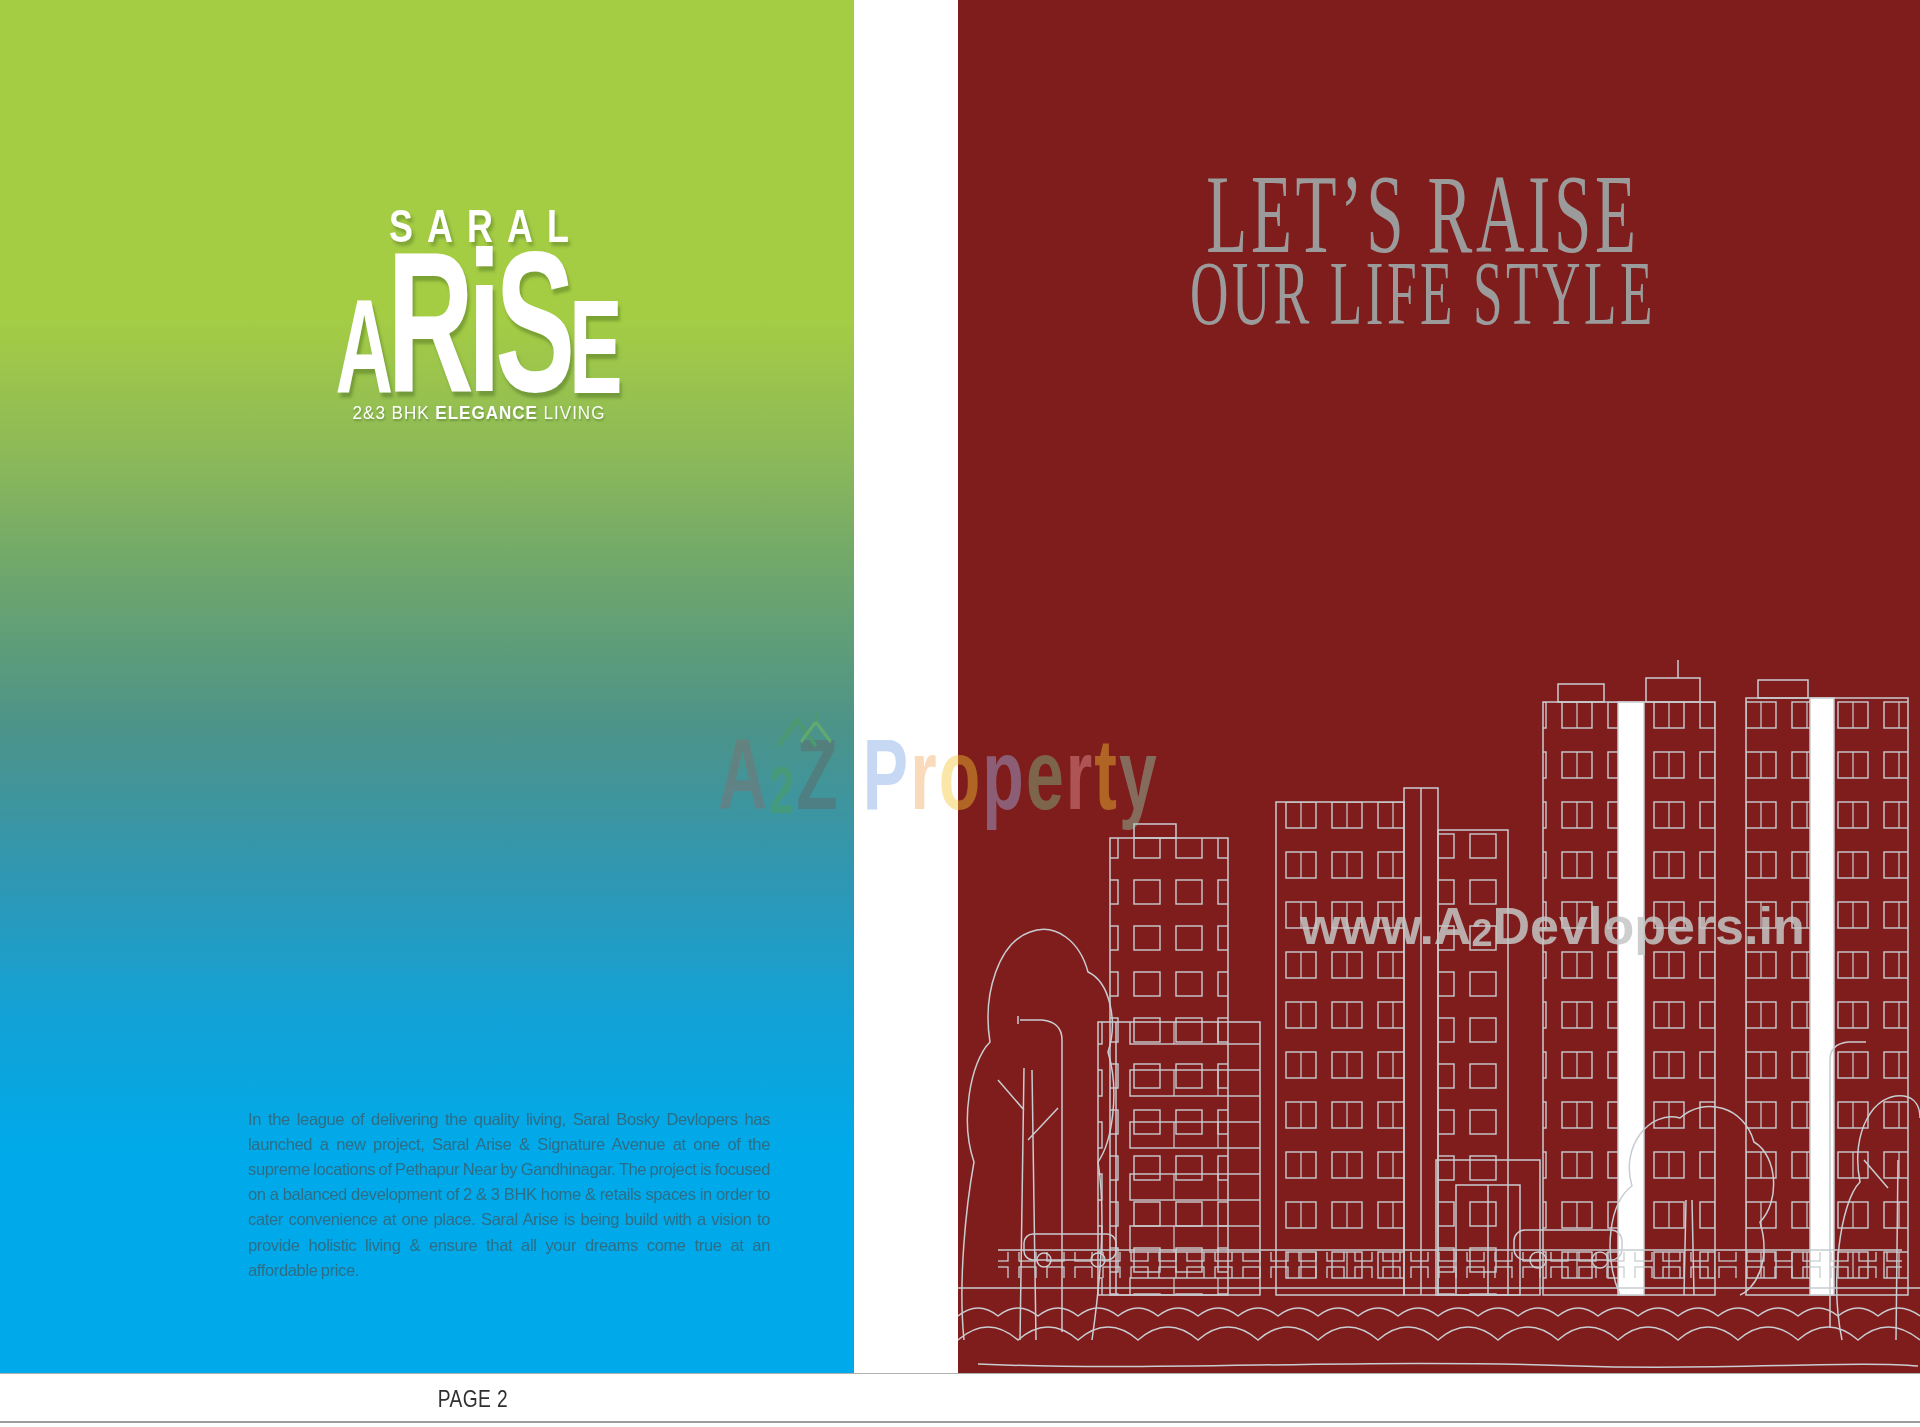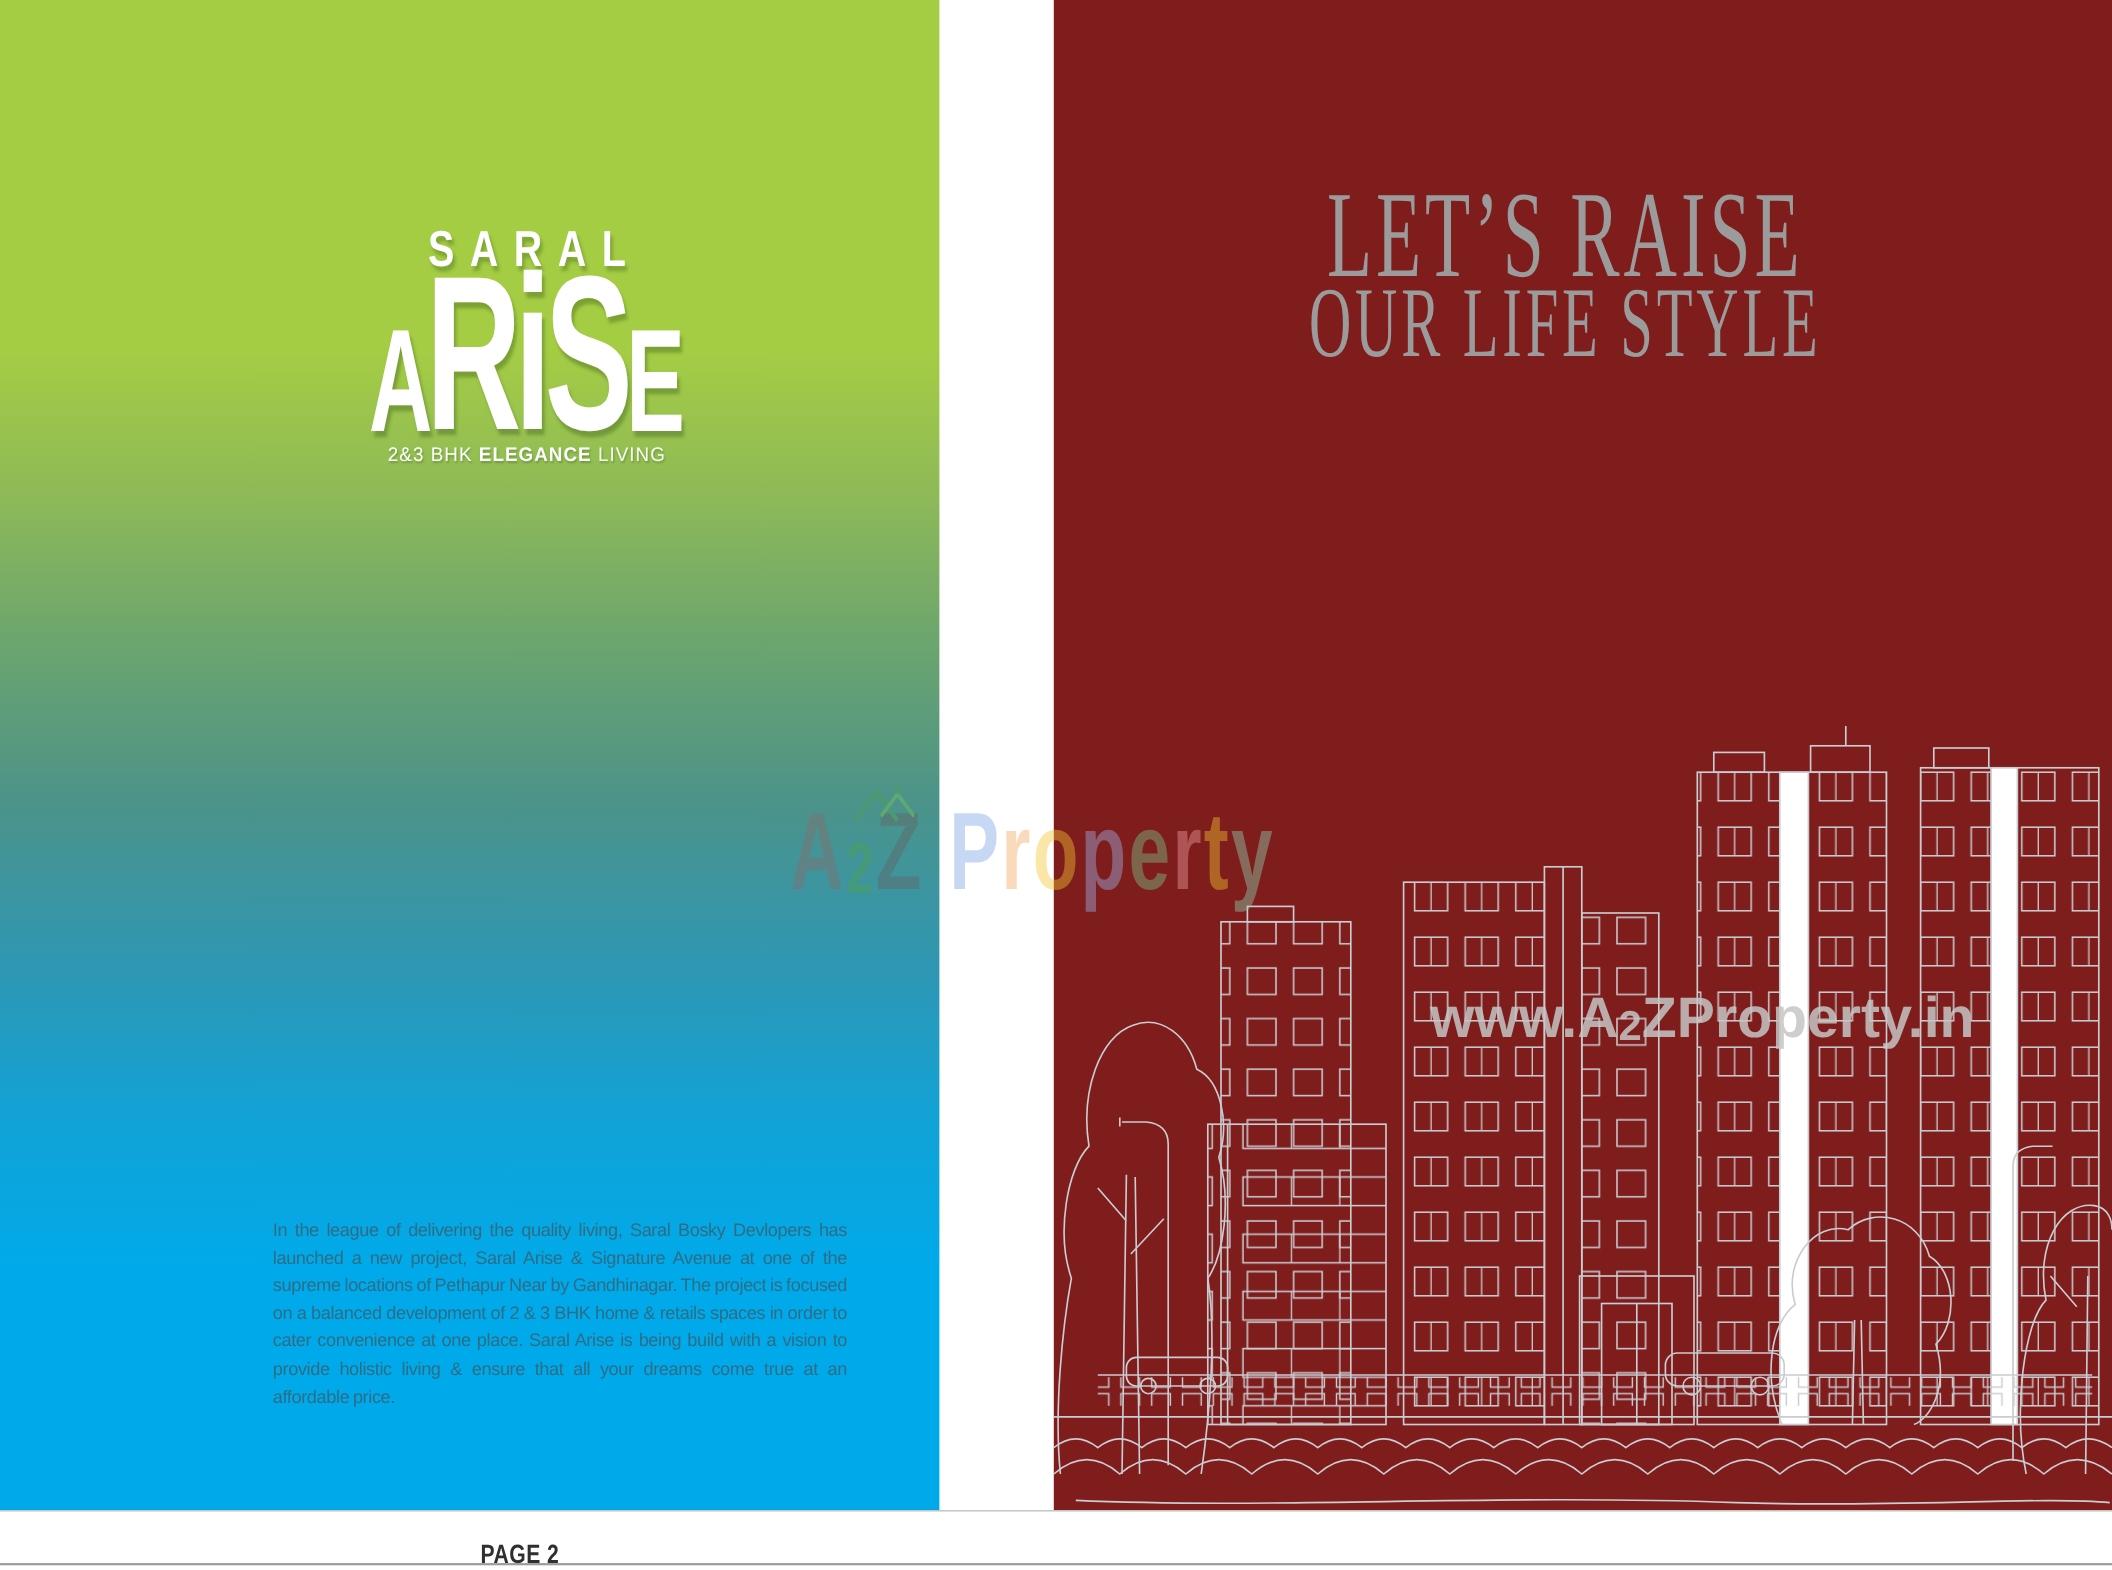--- a/index.html
+++ b/index.html
@@ -72,22 +72,22 @@
     color:rgba(198,198,198,0.85);white-space:nowrap;
   }
   .wm-site .site-sub{font-size:38px;position:relative;top:2px;}
   
   .footer{
     position:absolute;left:0;top:1373px;width:1920px;height:54px;
     background:#fff;border-top:1px solid #b0b0b0;
   }
   .footer-bottom-line{position:absolute;left:0;top:47px;width:1920px;height:2px;background:#9c9c9c;}
   .page-label{
-    position:absolute;top:26px;width:200px;text-align:center;
-    font-size:24px;font-weight:bold;color:#2f2f2f;letter-spacing:0.5px;
+    position:absolute;top:11px;width:200px;text-align:center;
+    font-size:24px;font-weight:normal;color:#2f2f2f;letter-spacing:0.5px;
   }
   .page-label span{display:inline-block;transform:scaleX(0.8);transform-origin:center;}
   .label-left{left:373px;}
   .label-right{left:1343px;margin-top:47px;}
 </style>
 </head>
 <body>
 
 <div class="page-left">
   <div class="brand-top">SARAL</div>
@@ -188,19 +188,19 @@
 
 <div class="wm-center">
   <svg class="wm-roof" width="96" height="40" viewBox="0 0 96 40">
     <polyline points="2,34 30,8 58,34" fill="none" stroke="#4ea24e" stroke-width="5"></polyline>
     <polyline points="36,30 58,10 80,30" fill="none" stroke="#7cc94e" stroke-width="4"></polyline>
     <line x1="58" y1="10" x2="58" y2="0" stroke="#4ea24e" stroke-width="3"></line>
   </svg>
   <span id="wm-letters" style="display:flex;align-items:baseline;"><span style="color: rgb(138, 107, 107);">A</span><span class="wm-small" style="color: rgb(78, 162, 78);">2</span><span style="color: rgb(99, 99, 99);">Z</span><span class="wm-space" style="color: rgb(153, 153, 153);"> </span><span style="color: rgb(123, 163, 232);">P</span><span style="color: rgb(242, 169, 92);">r</span><span style="color: rgb(245, 200, 50);">o</span><span style="color: rgb(159, 185, 238);">p</span><span style="color: rgb(124, 201, 141);">e</span><span style="color: rgb(240, 160, 160);">r</span><span style="color: rgb(245, 200, 50);">t</span><span style="color: rgb(143, 214, 178);">y</span></span>
 </div>
 
-<div class="wm-site"><span>www.A</span><span class="site-sub">2</span><span>ZProperty.in</span></div>
+<div class="wm-site"><span>www.A</span><span class="site-sub">2</span><span>Devlopers.in</span></div>
 
 <div class="footer">
   <div class="page-label label-left"><span>PAGE 2</span></div>
   <div class="page-label label-right"><span>PAGE 3</span></div>
   <div class="footer-bottom-line"></div>
 </div>
 
 </body></html>

